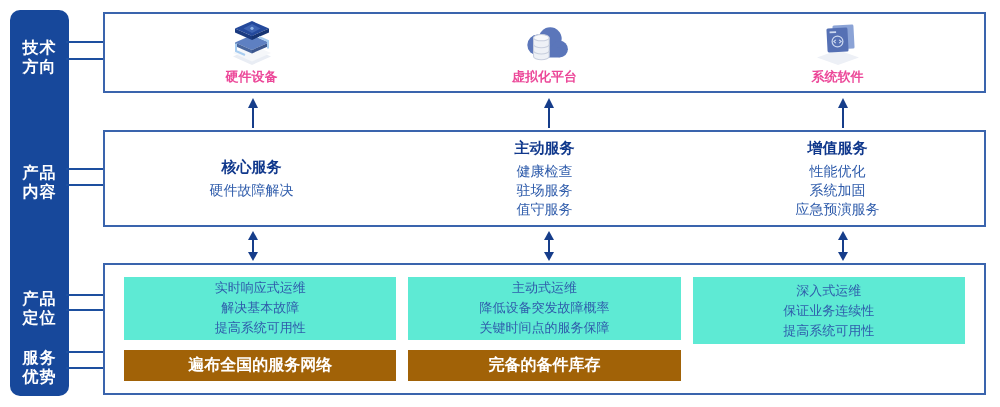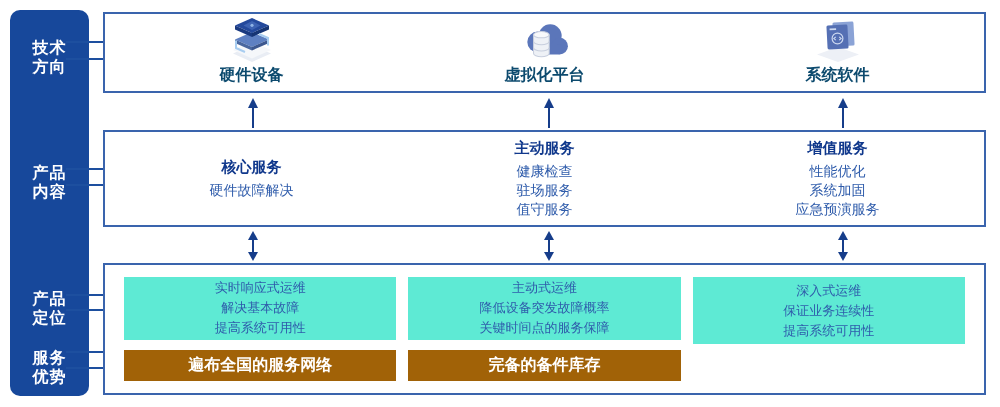--- a/index.html
+++ b/index.html
@@ -3,37 +3,37 @@
 <meta charset="utf-8">
 <style>
   html,body{margin:0;padding:0;background:#fff;}
   #stage{
     position:relative;width:1000px;height:407px;background:#fff;overflow:hidden;
     font-family:"Liberation Sans","DejaVu Sans",sans-serif;
   }
   
   .rail{
     position:absolute;left:10px;top:10px;width:59px;height:386px;
-    background:#17489b;border-radius:10px;padding-left:20px;
+    background:#17489b;border-radius:10px;
   }
   .rail-label{
     position:absolute;left:0;width:100%;text-align:center;color:#ffffff;
     font-size:16px;font-weight:bold;line-height:19px;white-space:pre-line;letter-spacing:1px;
   }
   .stub{position:absolute;left:66px;width:38px;height:2px;background:#1d4f9f;}
   
   .bigbox{
     position:absolute;left:103px;width:883px;background:#fff;
     border:2px solid #3a64ad;box-sizing:border-box;display:flex;
   }
   .col{flex:1;display:flex;flex-direction:column;align-items:center;}
   
   #box-tech{top:12px;height:81px;}
   #box-tech .col{justify-content:flex-end;padding-bottom:5px;}
-  .tech-label{font-size:16px;font-weight:bold;color:#0c4a6e;margin-top:2px;}
+  .tech-label{font-size:13px;font-weight:bold;color:#ec4899;margin-top:2px;}
   .icon-wrap{height:48px;display:flex;align-items:flex-end;}
   
   #box-content{top:130px;height:97px;}
   #box-content .col{justify-content:center;}
   .svc-title{font-size:15px;font-weight:bold;color:#10388c;margin-bottom:4px;}
   .svc-line{font-size:14px;color:#2f5cab;line-height:19px;}
   
   #box-position{top:263px;height:132px;padding:12px 13px;}
   #box-position .col{margin:0 6px;align-items:stretch;}
   .graybox{

